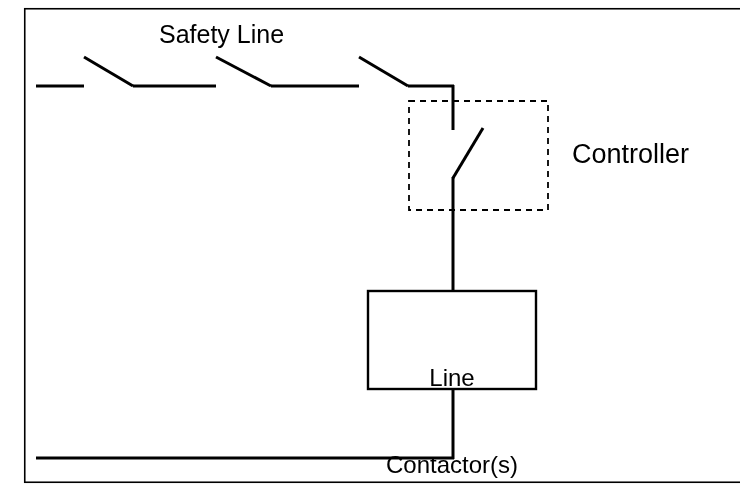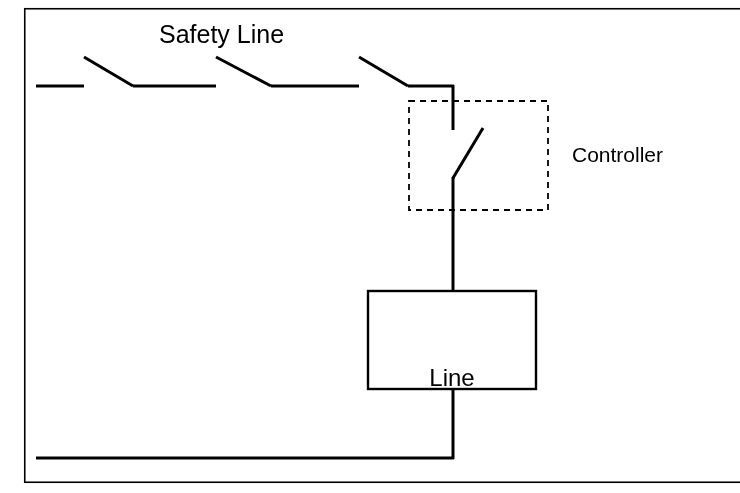--- a/index.html
+++ b/index.html
@@ -3,21 +3,21 @@
 <meta charset="utf-8">
 <style>
   html,body{margin:0;padding:0;background:#ffffff;}
   body{width:740px;height:493px;overflow:hidden;
        font-family:"Liberation Sans",sans-serif;color:#000;}
   #stage{position:relative;width:740px;height:493px;margin-left:16px;}
   svg{position:absolute;left:0;top:0;width:740px;height:493px;}
   .lbl{position:absolute;white-space:pre;color:#000;
        font-family:"Liberation Sans",sans-serif;}
   #safety-line-label{left:143px;top:20px;font-size:25px;line-height:29px;}
-  #controller-label{left:556px;top:140px;font-size:21px;line-height:29px;}
+  #controller-label{left:556px;top:140px;font-size:27px;line-height:29px;}
   #contactor-label{left:352px;top:305px;width:168px;text-align:center;
                    font-size:24px;line-height:29px;}
 </style>
 </head>
 <body>
 
 <div id="stage">
 
   <svg viewBox="0 0 740 493">
 
@@ -52,15 +52,16 @@
 
     <rect x="352" y="291" width="168" height="98" fill="#ffffff" stroke="#000000" stroke-width="2.4"></rect>
   </svg>
 
   <div class="lbl" id="safety-line-label">Safety Line</div>
 
   <div class="lbl" id="controller-label">Controller</div>
 
   <div class="lbl" id="contactor-label">
     <div>Line</div>
+    <div>Contactor(s)</div>
   </div>
 
 </div>
 
 </body></html>

